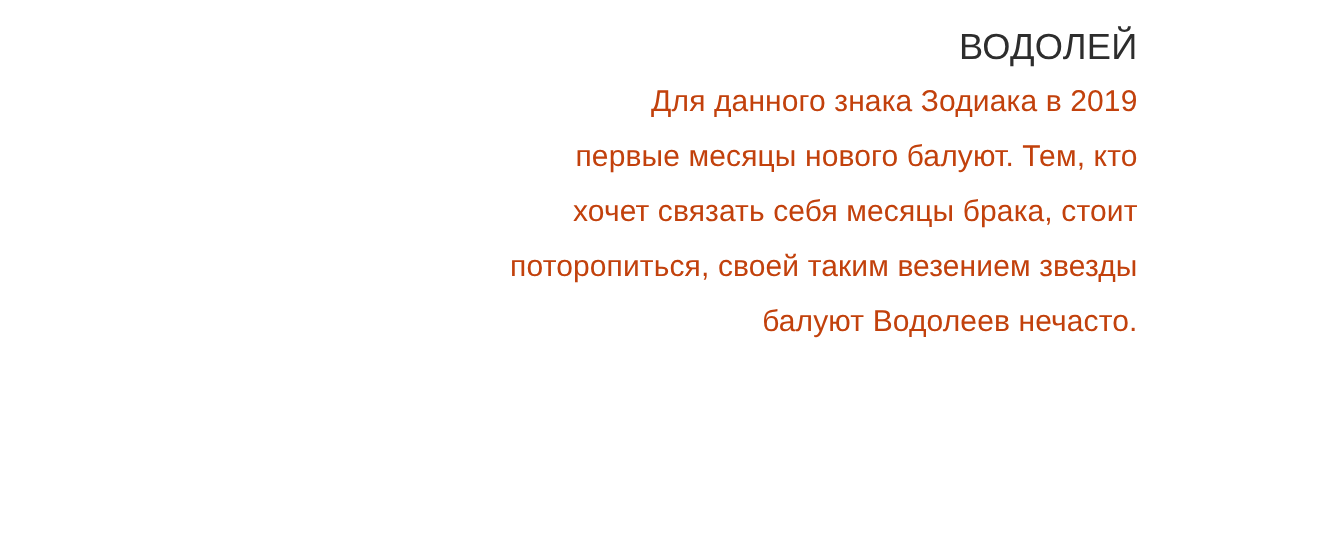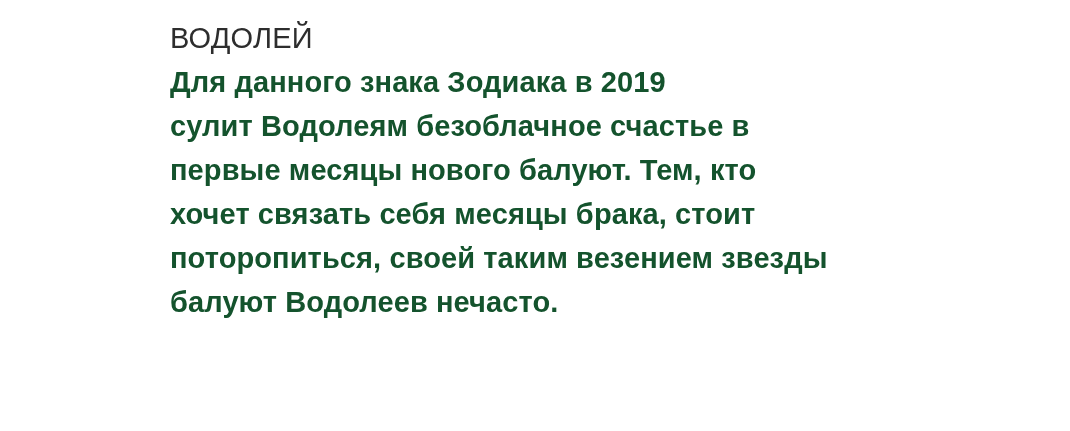--- a/index.html
+++ b/index.html
@@ -12,55 +12,55 @@
     background: #ffffff;
     font-family: "Liberation Sans", sans-serif;
     color: #2b2b2b;
     overflow: hidden;
   }
   .page {
     position: relative;
     width: 1028px;
     height: 431px;
     background: #ffffff;
+    text-align: right;
   }
   .text-block {
     position: absolute;
     left: 170px;
     top: 16px;
     width: 740px;
   }
   .heading {
     font-size: 29px;
     line-height: 44px;
     font-weight: 400;
     color: #2d2d2d;
     letter-spacing: 0.2px;
     white-space: nowrap;
   }
   .body-text {
-    font-size: 29px;
+    font-size: 24px;
     line-height: 44px;
-    font-weight: 700;
-    color: #14532d;
+    font-weight: 400;
+    color: #c2410c;
     letter-spacing: 0.1px;
   }
   .body-text .line {
     display: block;
     white-space: nowrap;
   }
 </style>
 </head>
 <body>
 
 <div class="page">
   <div class="text-block">
     <div class="heading">ВОДОЛЕЙ</div>
     <div class="body-text">
       <span class="line">Для данного знака Зодиака в 2019</span>
-      <span class="line">сулит Водолеям безоблачное счастье в</span>
       <span class="line">первые месяцы нового балуют. Тем, кто</span>
       <span class="line">хочет связать себя месяцы брака, стоит</span>
       <span class="line">поторопиться, своей таким везением звезды</span>
       <span class="line">балуют Водолеев нечасто.</span>
     </div>
   </div>
 </div>
 
 </body></html>

